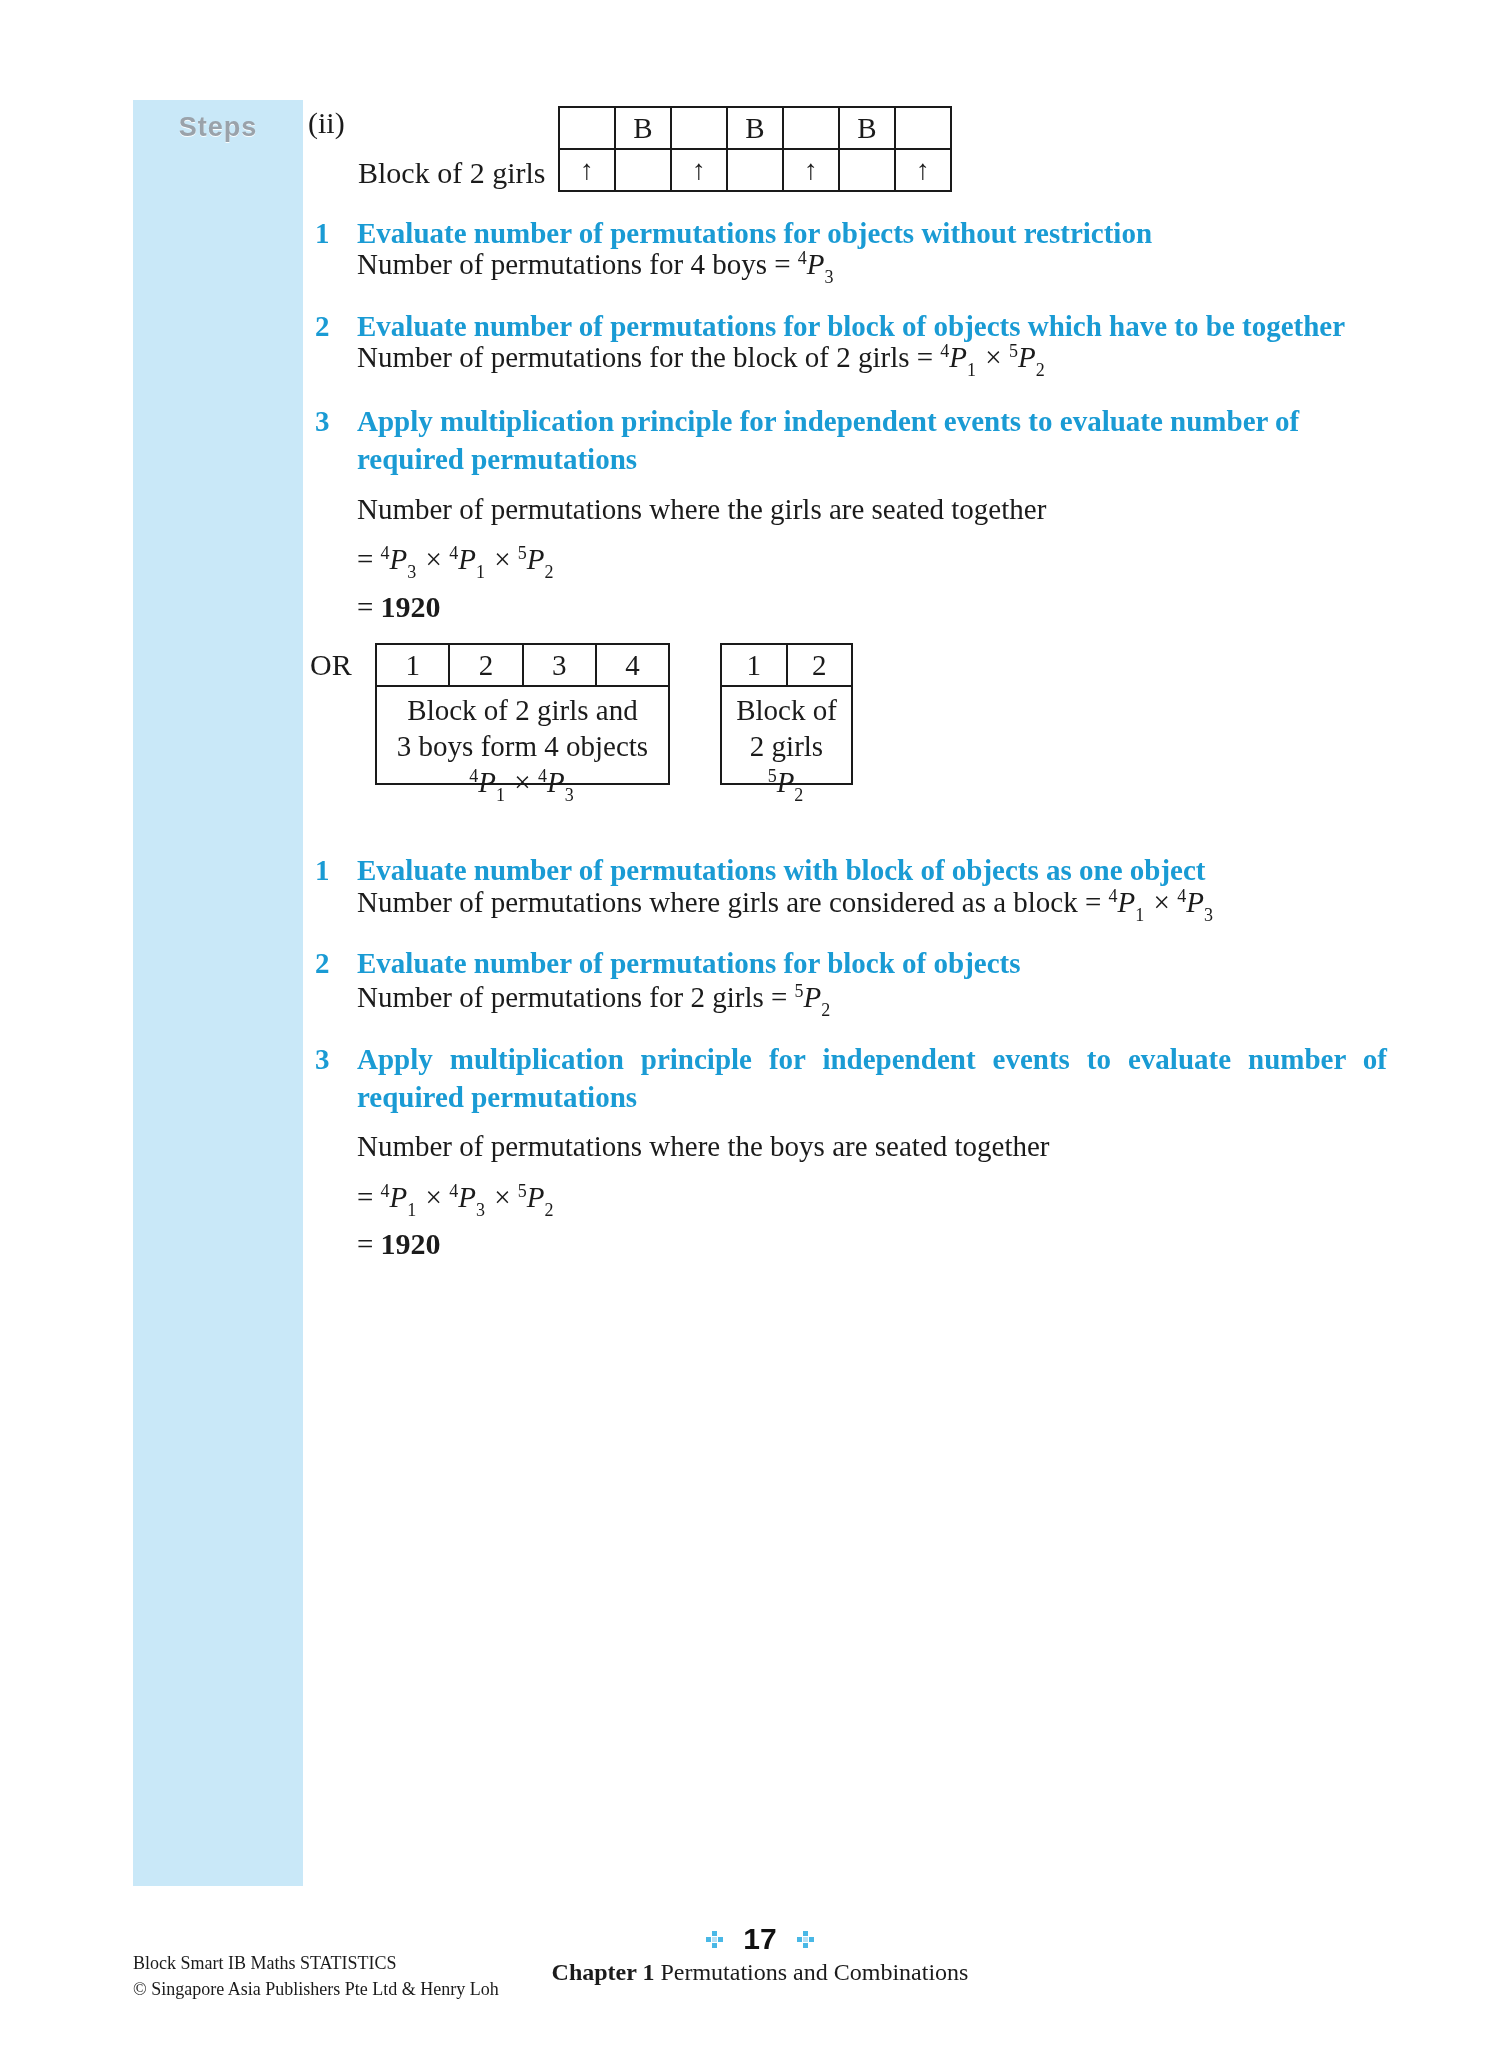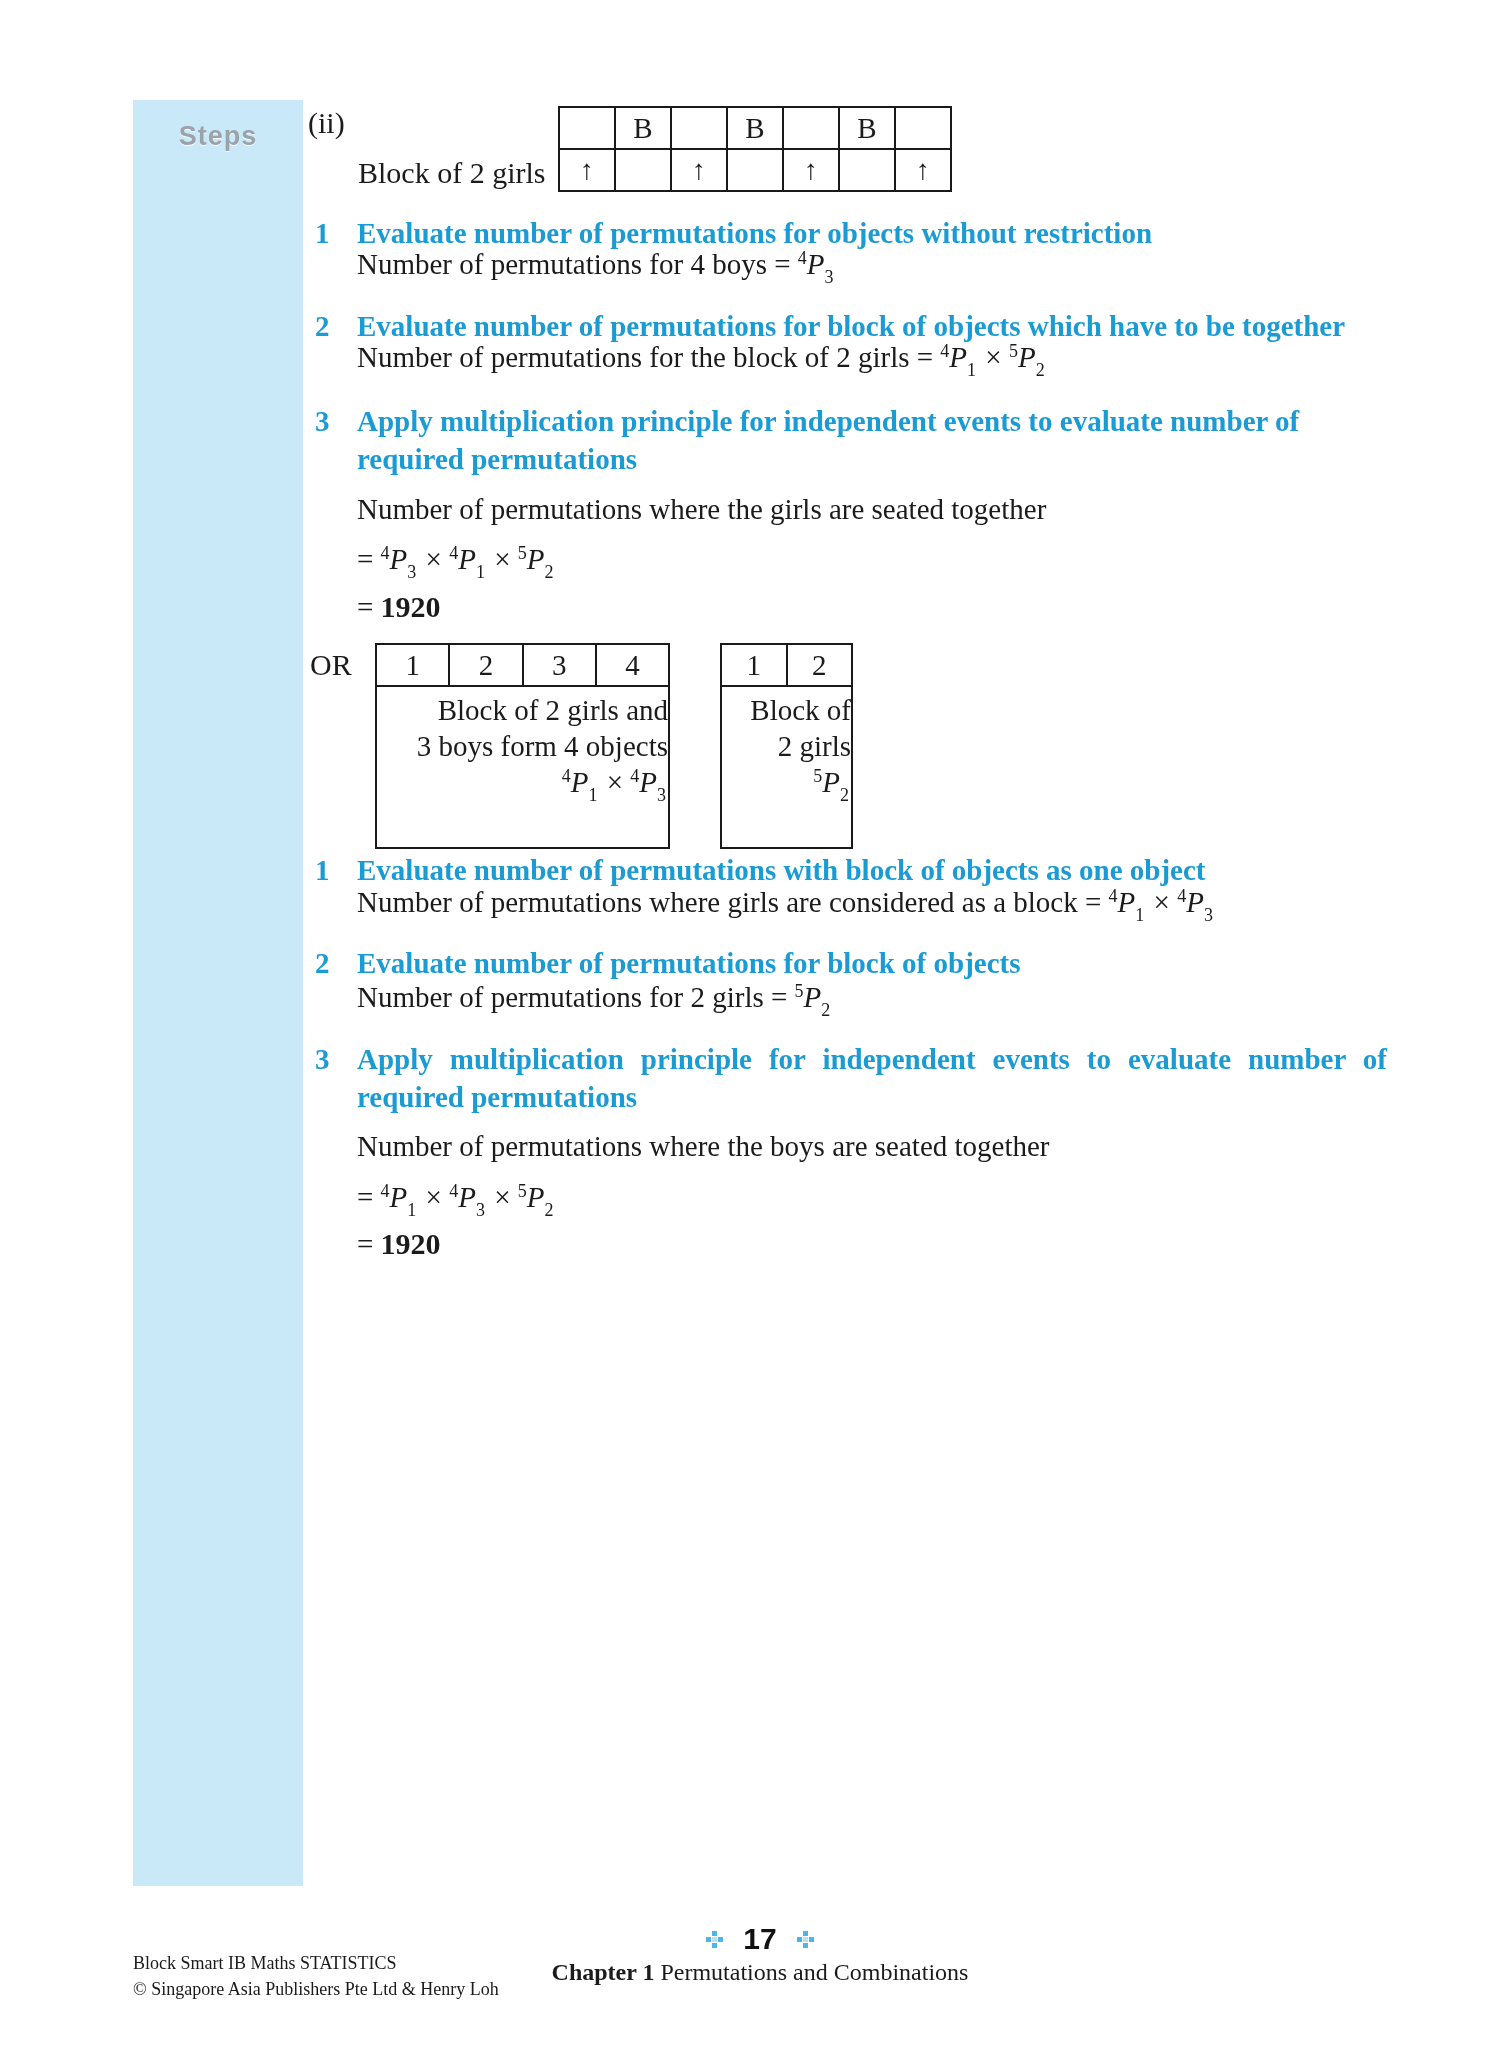--- a/index.html
+++ b/index.html
@@ -7,21 +7,21 @@
     position:relative; width:1505px; height:2051px; background:#ffffff;
     font-family:"Liberation Serif", serif; color:#1b1b1b; overflow:hidden;
   }
 
   
   .sidebar {
     position:absolute; left:133px; top:100px; width:170px; height:1786px;
     background:#c9e8f8; text-align:center;
   }
   .steps-label {
-    display:inline-block; margin-top:21px;
+    display:inline-block; margin-top:12px;
     font-family:"Liberation Sans", sans-serif; font-weight:bold;
     font-size:27px; color:#9aa2aa; letter-spacing:1px;
     text-shadow:0 1px 0 rgba(255,255,255,.9);
   }
 
   .part-label { position:absolute; left:308px; top:106px; font-size:30px; }
   .block-label { position:absolute; left:358px; top:156px; font-size:30px; }
 
   
   .seat-table { position:absolute; left:558px; top:106px; border-collapse:collapse; }
@@ -50,22 +50,22 @@
   
   .or-label { position:absolute; left:310px; top:648px; font-size:30px; }
   .or-table { position:absolute; top:643px; }
   .or-table .cells { display:flex; }
   .or-table .cell {
     flex:1; box-sizing:border-box; height:42px; border:2.5px solid #1a1a1a; border-bottom:0;
     text-align:center; font-size:29px; line-height:40px;
   }
   .or-table .cell + .cell { border-left:0; }
   .or-box {
-    box-sizing:border-box; height:164px; border:2.5px solid #1a1a1a;
-    text-align:right; font-size:29px; line-height:36px; padding-top:5px;
+    box-sizing:border-box; height:100px; border:2.5px solid #1a1a1a;
+    text-align:center; font-size:29px; line-height:36px; padding-top:5px;
   }
   .or-table-a { left:375px; width:295px; }
   .or-table-b { left:720px; width:133px; }
 
   
   .footer-left { position:absolute; left:133px; top:1950px; font-size:18px; line-height:26px; }
   .footer-center { position:absolute; left:455px; top:1922px; width:610px; text-align:center; }
   .page-num-row {
     display:flex; align-items:center; justify-content:center; gap:20px;
     font-family:"Liberation Sans", sans-serif; font-weight:bold; font-size:30px; color:#111;

